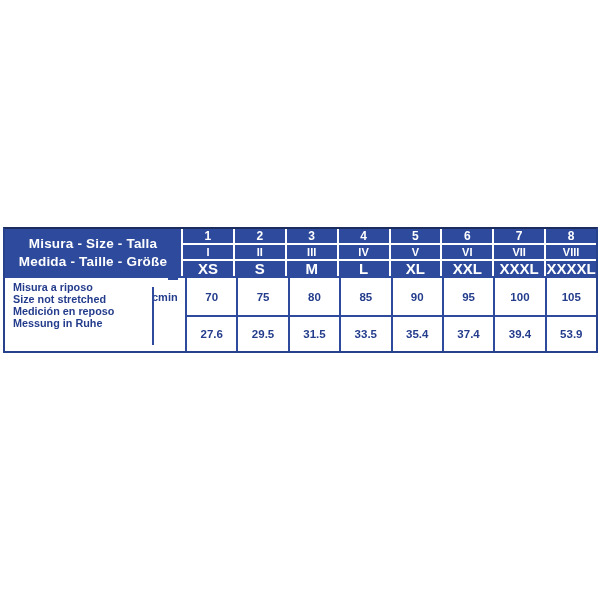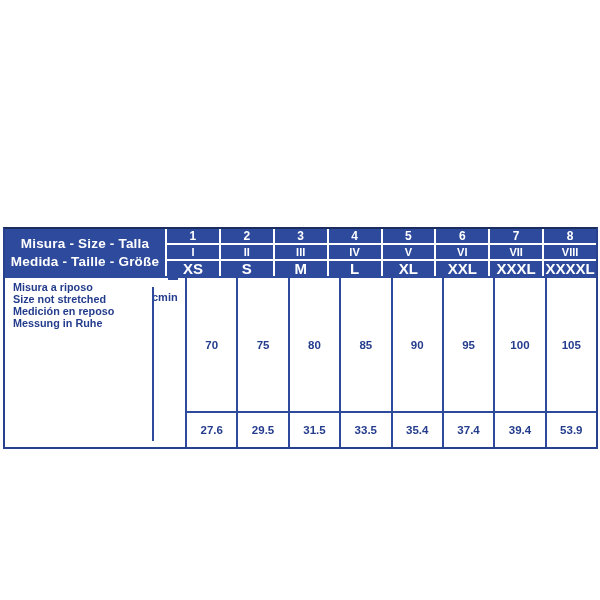--- a/index.html
+++ b/index.html
@@ -8,21 +8,21 @@
 
   .size-table {
     position:absolute; left:3px; top:227px; width:595px;
     border:2px solid #27418c; border-top-color:#1b2c5e;
     background:#ffffff;
   }
 
   
   .tbl-header { display:flex; background:#2e4a9c; color:#ffffff; font-weight:bold; }
   .header-label {
-    width:160px; flex-shrink:0;
+    width:176px; flex-shrink:0;
     display:flex; flex-direction:column; justify-content:center; align-items:center;
     text-align:center; font-size:13.5px; line-height:18px; letter-spacing:0.2px;
   }
   .header-grid { flex:1; display:flex; flex-direction:column; overflow:hidden; }
   .h-row { display:flex; flex:1; margin-left:-8px; padding-left:8px; }
   .h-row + .h-row { border-top:2px solid #ffffff; }
   .h-row-numbers { height:19px; font-size:12px; }
   .h-row-roman   { height:17px; font-size:11px; }
   .h-row-sizes   { height:17px; font-size:15px; }
   .h-cell {
@@ -36,21 +36,21 @@
     width:147px; flex-shrink:0;
     padding:3px 8px 0 8px; font-size:10.8px; line-height:12px;
   }
   .unit-col { width:33px; flex-shrink:0; position:relative; display:flex; flex-direction:row; }
   .unit-col::before {
     content:""; position:absolute; left:0; top:9px; bottom:6px; width:2px; background:#2e4a9c;
   }
   .unit-cell { display:flex; align-items:center; justify-content:center; font-size:11px; }
   .data-grid { flex:1; display:flex; }
   .d-col { flex:1; border-left:2px solid #2e4a9c; display:flex; flex-direction:column; }
-  .d-cell { display:flex; align-items:center; justify-content:center; font-size:11.5px;margin-top:48px; }
+  .d-cell { display:flex; align-items:center; justify-content:center; font-size:11.5px; }
   .row-cm { height:37px; }
   .row-in { height:36px; }
   .unit-cell.row-in, .d-cell.row-in { border-top:2px solid #2e4a9c; }
 </style>
 </head>
 <body>
 
 <div class="canvas">
   <div class="size-table">
 

